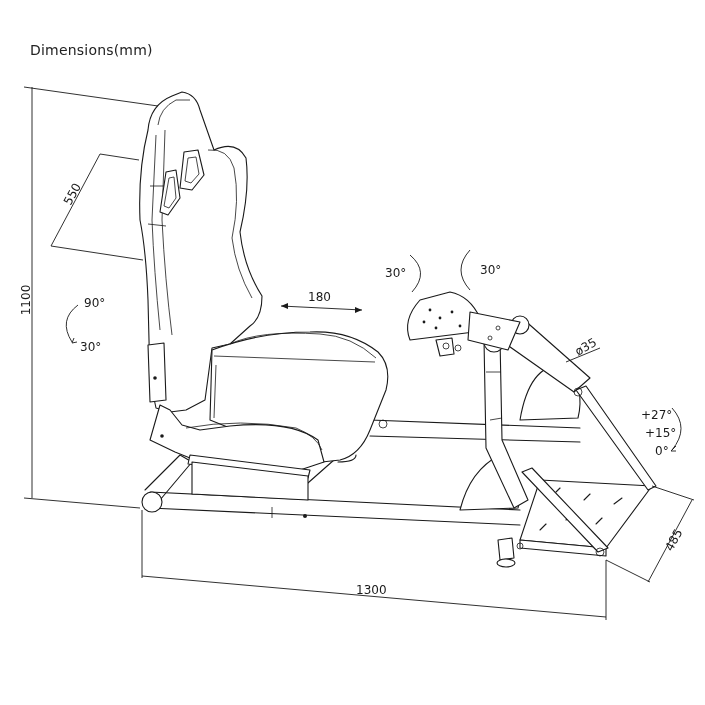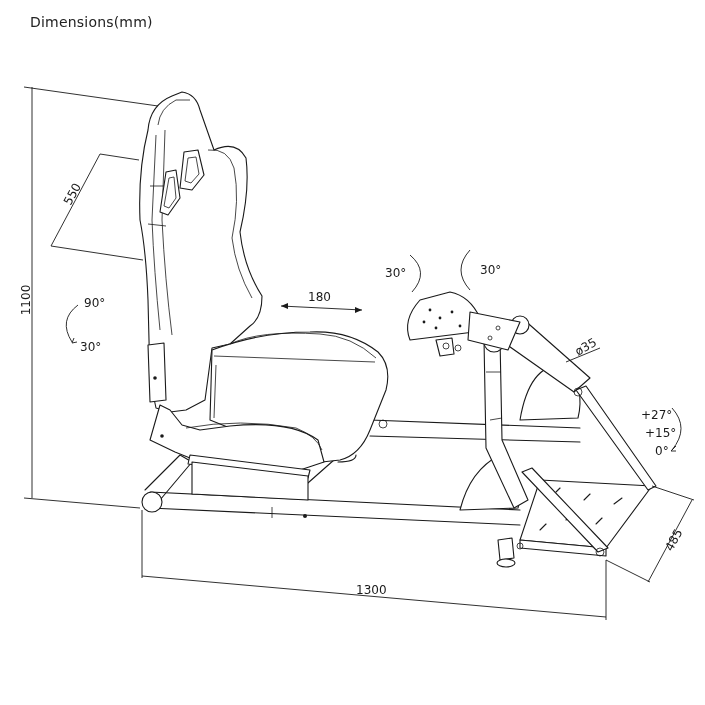--- a/index.html
+++ b/index.html
@@ -1,17 +1,17 @@
 <!DOCTYPE html>
 <html><head>
 <meta charset="utf-8">
 <style>
   html, body { margin: 0; padding: 0; background: #ffffff; }
   body { width: 705px; height: 705px; position: relative; overflow: hidden; font-family: "DejaVu Sans", sans-serif; }
-  .title { position: absolute; left: 30px; top: 14px; font-size: 14px; color: #222222; letter-spacing: 0.2px; }
+  .title { position: absolute; left: 30px; top: 42px; font-size: 14px; color: #222222; letter-spacing: 0.2px; }
   svg { position: absolute; left: 0; top: 0; }
   .ln { fill: none; stroke: #1a1a1a; stroke-width: 1.1; stroke-linejoin: round; stroke-linecap: round; }
   .thin { fill: none; stroke: #1a1a1a; stroke-width: 0.8; }
   .fillw { fill: #ffffff; stroke: #1a1a1a; stroke-width: 1.1; stroke-linejoin: round; }
   .dim { fill: none; stroke: #1a1a1a; stroke-width: 0.9; }
   .lbl { font-family: "DejaVu Sans", sans-serif; font-size: 12px; fill: #1a1a1a; }
   .hole { fill: #1a1a1a; }
 </style>
 </head>
 <body>

